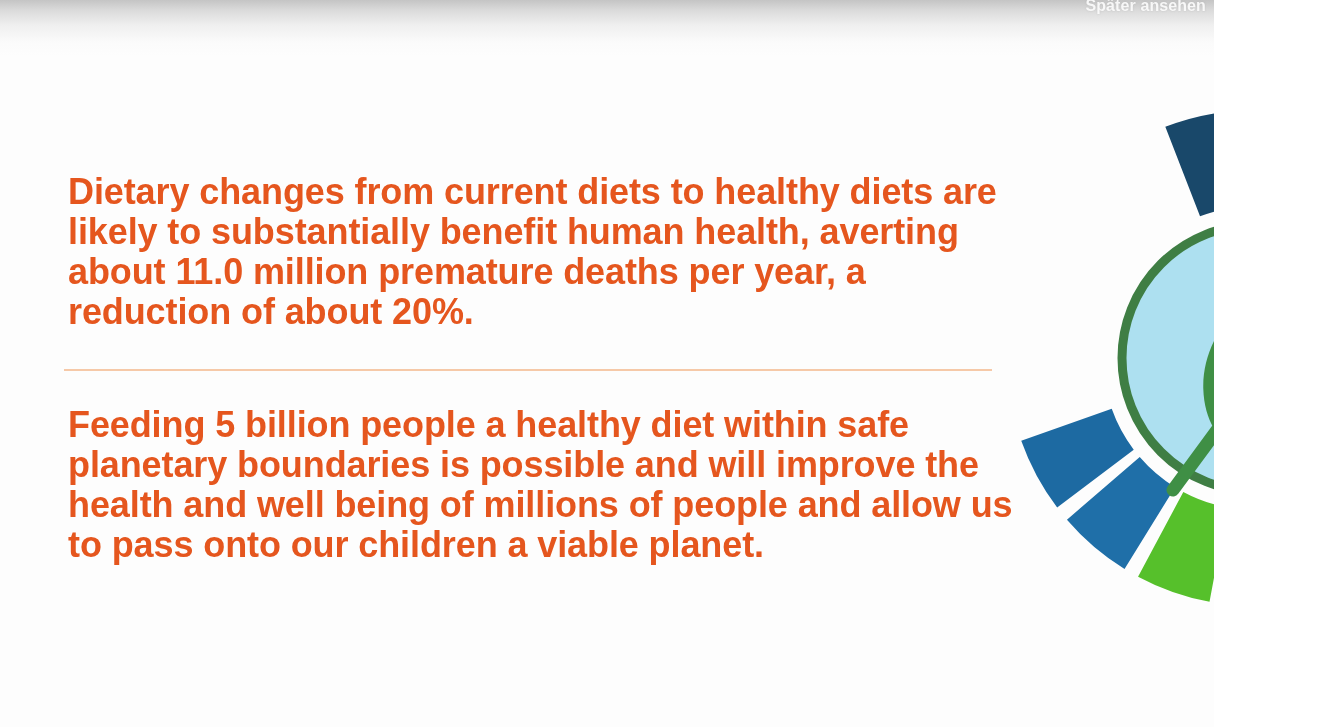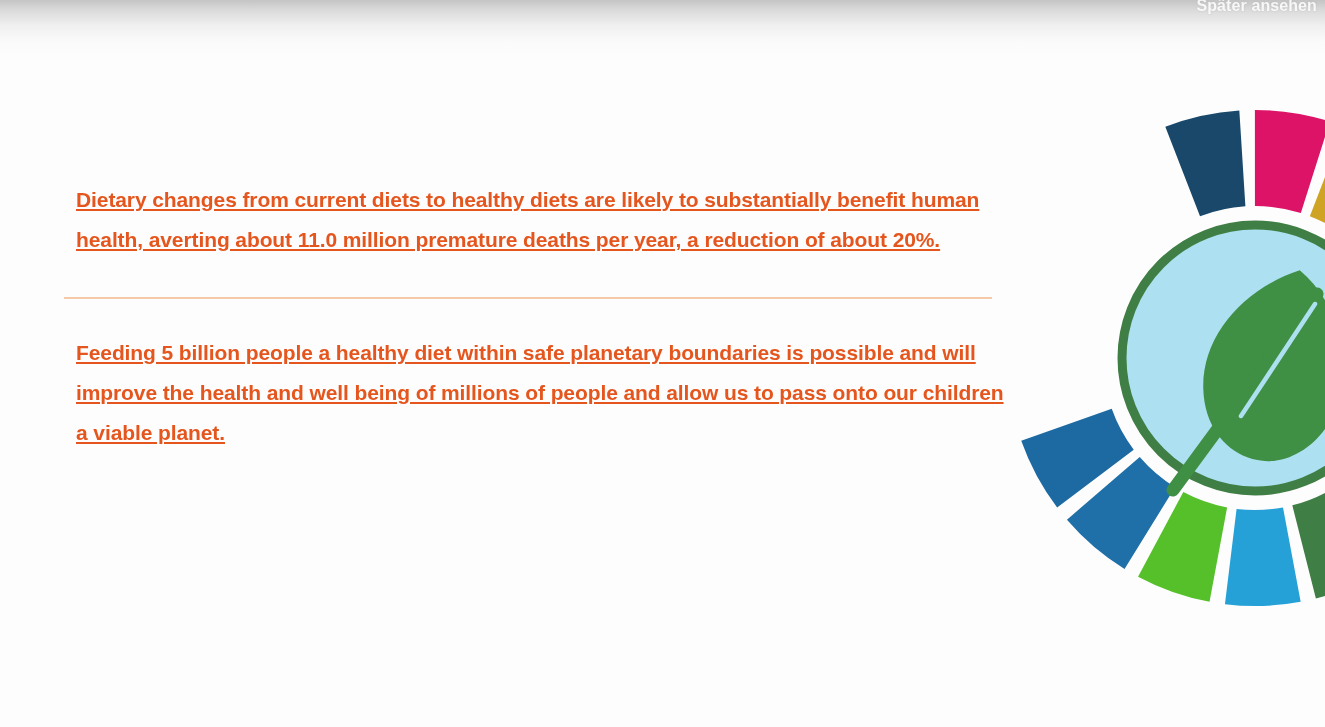--- a/index.html
+++ b/index.html
@@ -5,21 +5,21 @@
   html, body {
     margin: 0;
     padding: 0;
     background: #ffffff;
   }
   body {
     font-family: "Liberation Sans", sans-serif;
   }
   #screen {
     position: relative;
-    width: 1325px;
+    width: 1214px;
     height: 727px;
     background: #fdfdfd;
     overflow: hidden;
   }
 
   
   #top-gradient {
     position: absolute;
     top: 0; left: 0;
     width: 1325px;
@@ -46,27 +46,26 @@
 
   
   #slide-body {
     position: absolute;
     left: 64px;
     top: 168px;
     width: 960px;
   }
   .para {
     color: #e5561e;
-    font-size: 21px;
+    font-size: 36px;
     font-weight: bold;
     line-height: 40px;
     letter-spacing: -0.1px;
-    margin: 12px;
+    margin: 4px;
     white-space: pre-line;
-    text-decoration: underline;
   }
   #paragraph-one { }
   #divider {
     width: 928px;
     height: 2px;
     background: #f6c9a8;
     margin: 37px 0 34px 0;
     border: 0;
   }
   #paragraph-two { }

